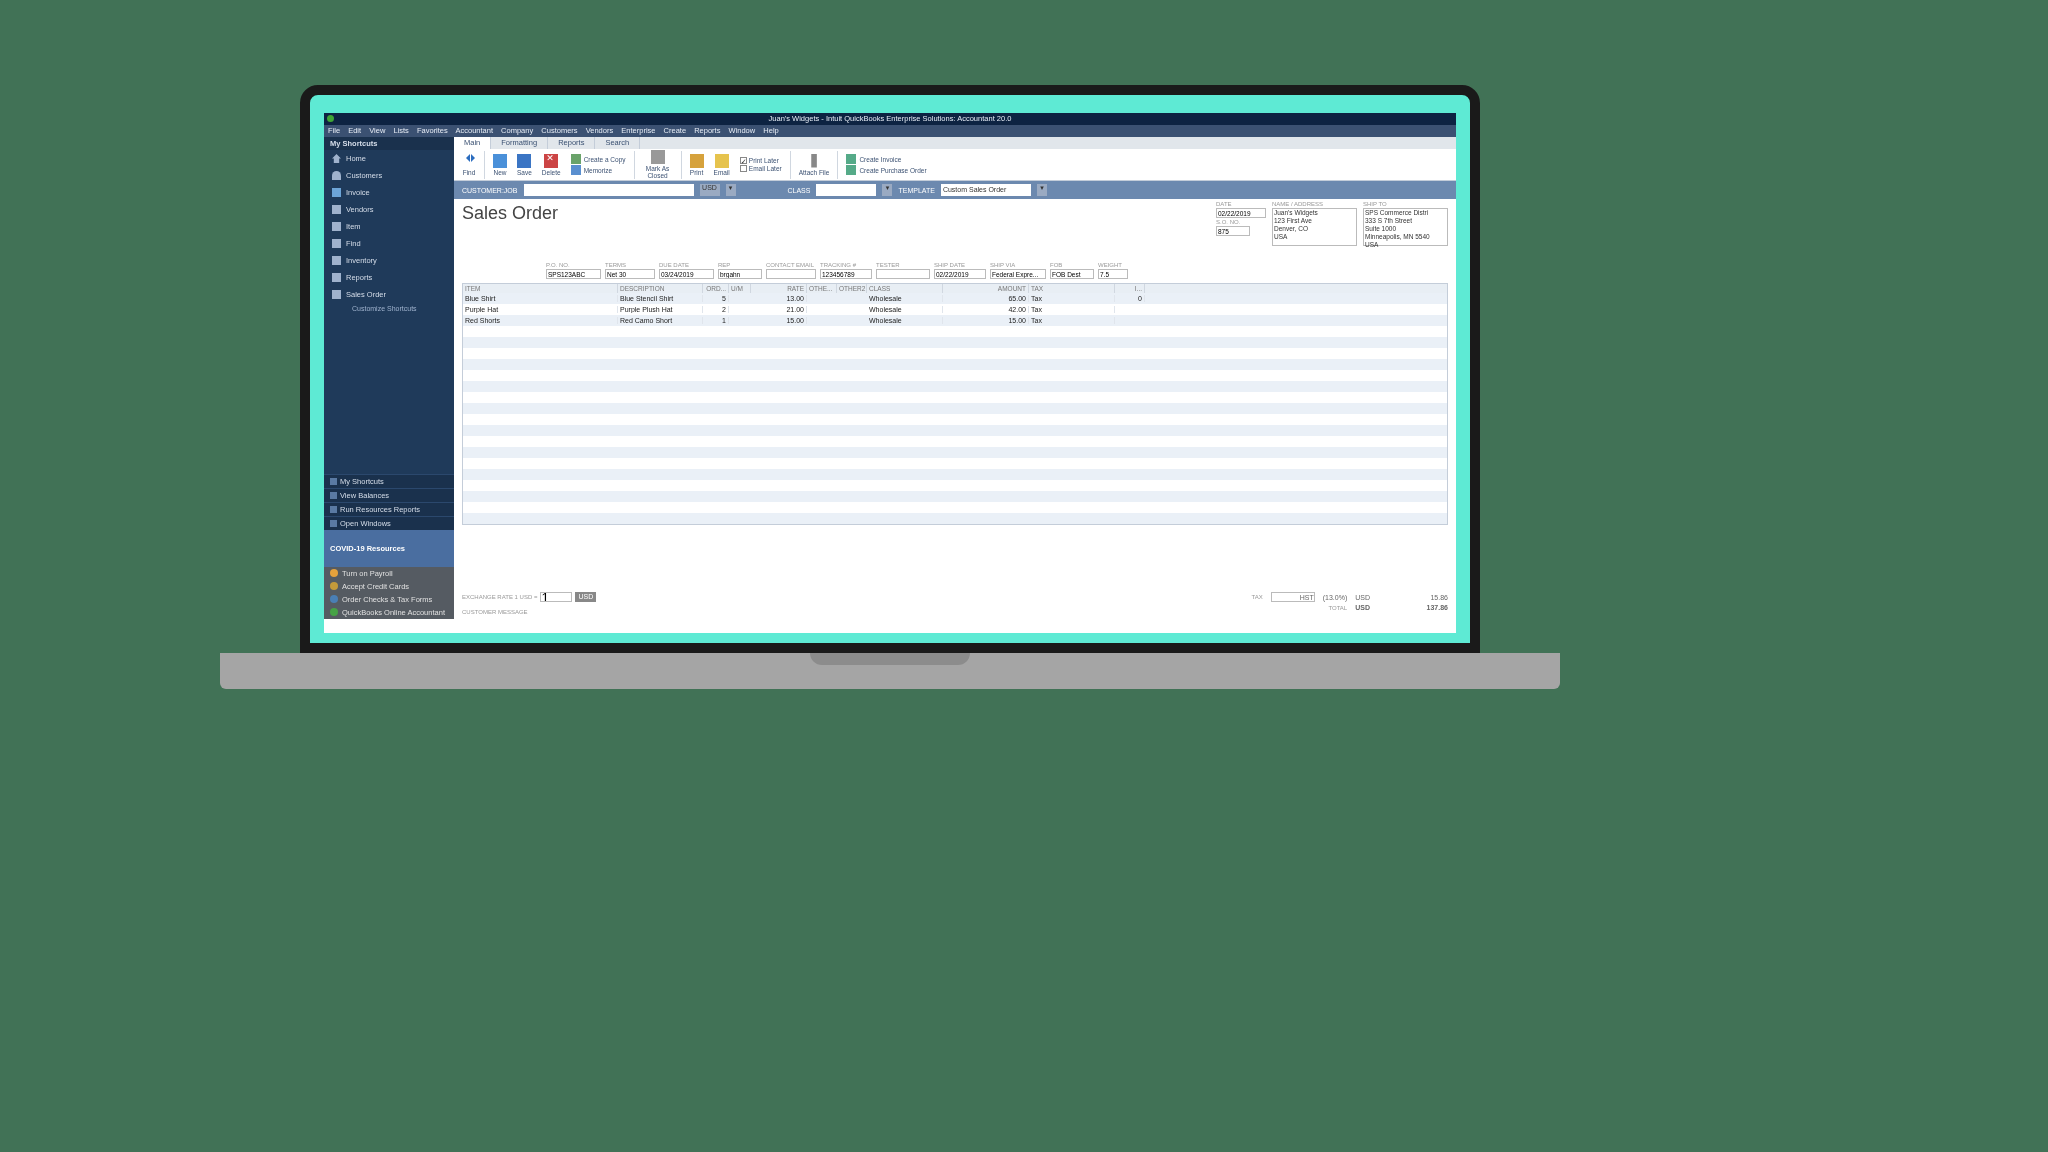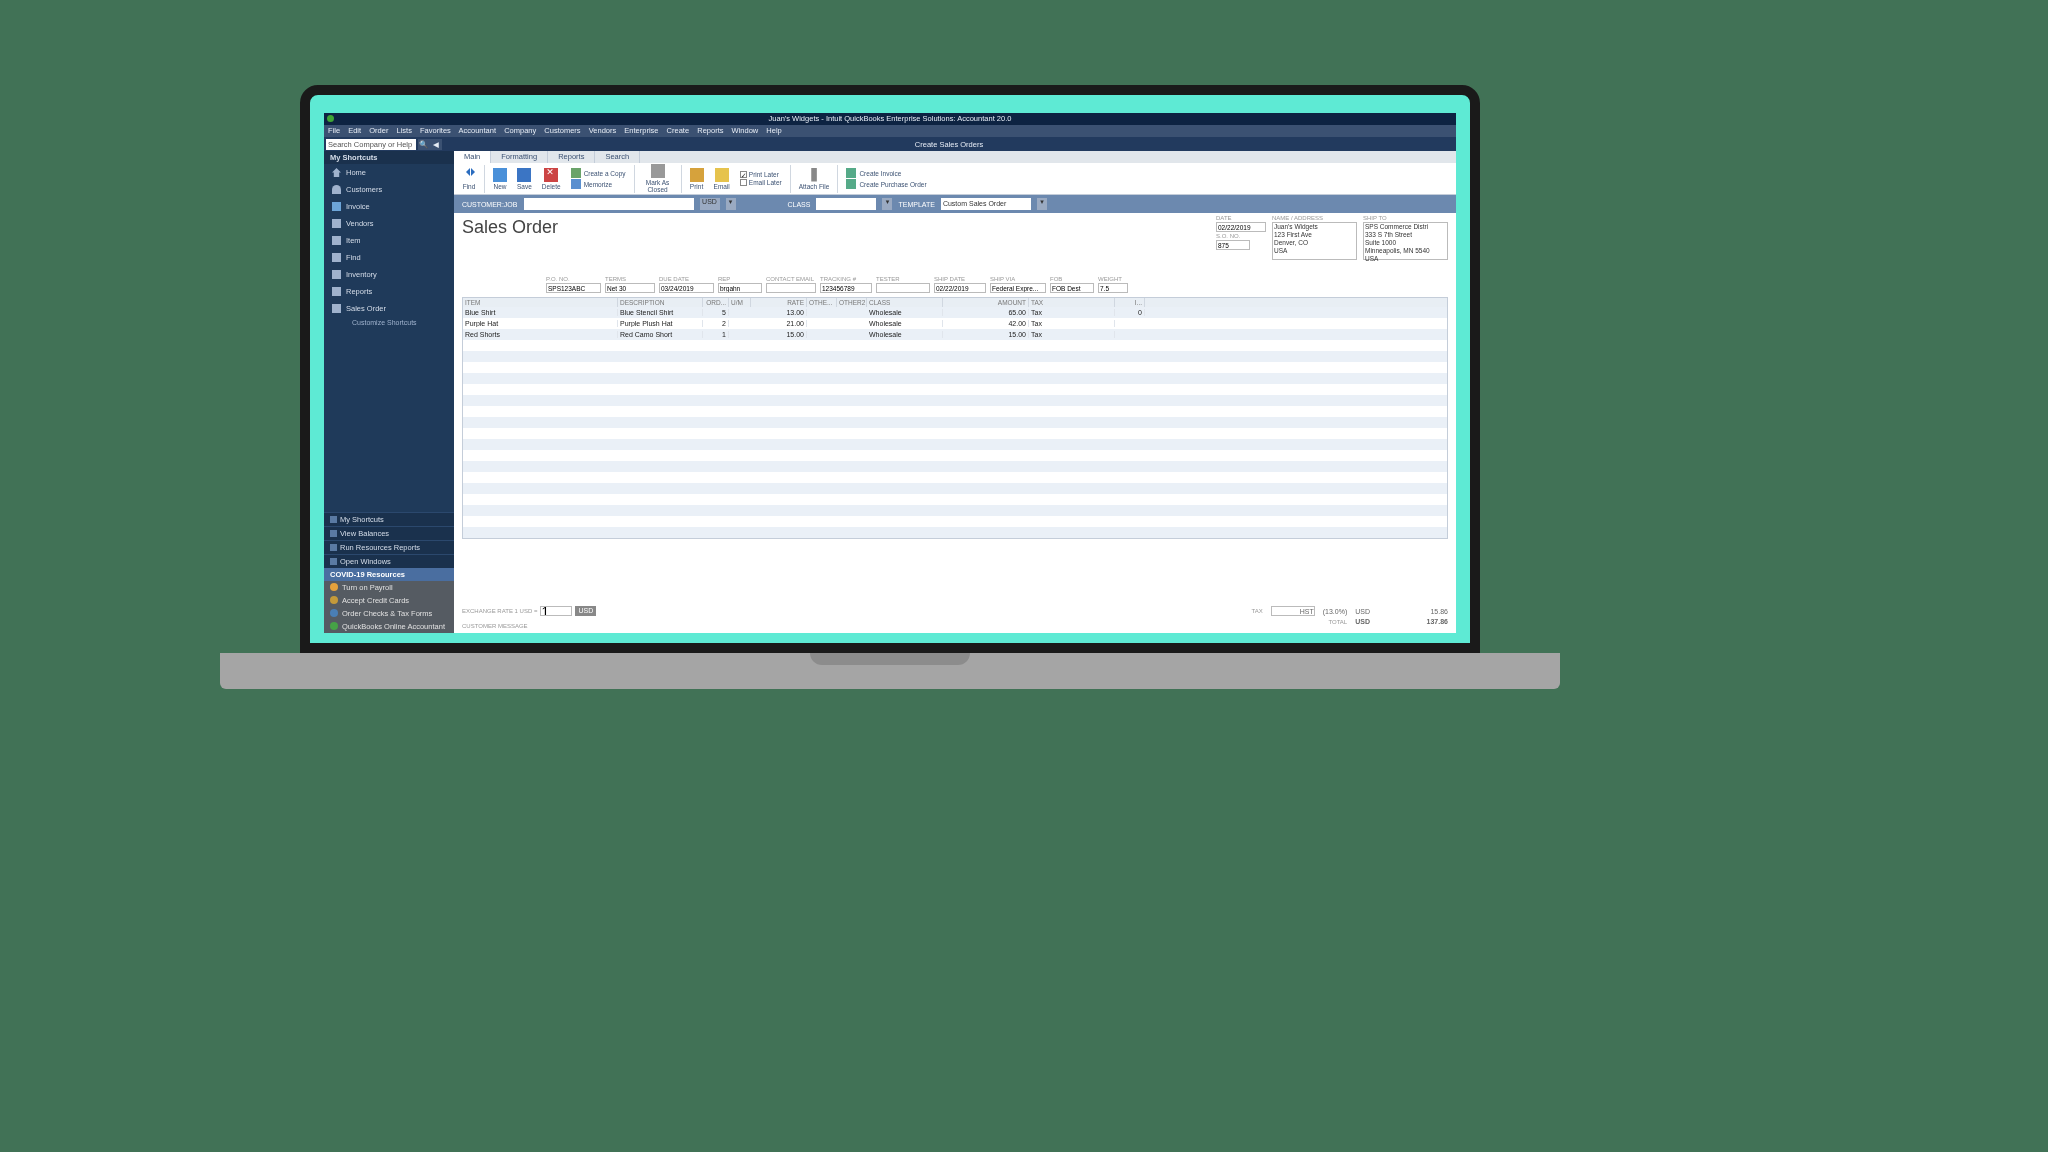--- a/index.html
+++ b/index.html
@@ -20,21 +20,21 @@
   .sb-head { background: #1a314d; padding: 2px 6px; font-weight: bold; font-size: 7.5px; }
   .sb-item { padding: 4px 8px; display: flex; align-items: flex-start; gap: 5px; }
   .sb-item .ic { width: 9px; height: 9px; display: inline-block; background: #9fb2cd; }
   .sb-item.home .ic { clip-path: polygon(50% 0,100% 50%,80% 50%,80% 100%,20% 100%,20% 50%,0 50%); }
   .sb-item.cust .ic { border-radius: 50% 50% 0 0; }
   .sb-item.inv .ic { background: #6da5d8; }
   .sb-link { padding: 2px 6px 2px 28px; color: #9fb2cd; font-size: 7px; }
   .sb-bottom { margin-top: auto; }
   .sb-bottom .row { background: #1a314d; padding: 2px 6px; border-top: 1px solid #2b486d; display:flex;gap:3px;align-items:center;}
   .sb-bottom .row .sq{width:7px;height:7px;background:#5a7aa3;}
-  .covid { background: #4a6ea0; color: #fff; padding: 2px 6px; font-weight: bold; font-size: 7.5px; }
+  .covid { background: #4a6ea0; color: #fff; padding: 14px 6px; font-weight: bold; font-size: 7.5px; }
   .covid-items { background: #555b62; }
   .covid-items .ci { padding: 2px 6px; color: #e0e0e0; display:flex;gap:4px;}
   .covid-items .ci .dot{width:8px;height:8px;border-radius:50%;}
   .main { flex: 1; background: #ededed; display: flex; flex-direction: column; }
   .tabs { background: #e1e6eb; height: 12px; display: flex; font-size: 7.5px; }
   .tabs span { padding: 1px 10px; border-right: 1px solid #c4cdd9; color: #3b5172; }
   .tabs span.on { background: #fff; }
   .ribbon { background: #fff; height: 32px; border-bottom: 1px solid #c4cdd9; display: flex; align-items: center; gap: 2px; padding: 0 4px; font-size: 6.5px; color: #3b5172; }
   .rbtn { display: flex; flex-direction: column; align-items: center; padding: 0 4px; }
   .rbtn .ric { width: 14px; height: 14px; background: #4a90d9; margin-bottom: 1px; }
@@ -92,38 +92,32 @@
 <div class="laptop">
   <div class="bezel">
     <div class="screen">
       <div class="titlebar">
         <span class="dot"></span>
         <span>Juan's Widgets  - Intuit QuickBooks Enterprise Solutions: Accountant 20.0</span>
       </div>
       <div class="menubar">
         <span>File</span>
         <span>Edit</span>
-        <span>Order</span>
+        <span>View</span>
         <span>Lists</span>
         <span>Favorites</span>
         <span>Accountant</span>
         <span>Company</span>
         <span>Customers</span>
         <span>Vendors</span>
         <span>Enterprise</span>
         <span>Create</span>
         <span>Reports</span>
         <span>Window</span>
         <span>Help</span>
-      </div>
-      <div class="topstrip">
-        <div class="searchbox">Search Company or Help</div>
-        <div class="sbtn">🔍</div>
-        <div class="sbtn">◀</div>
-        <div class="ctr">Create Sales Orders</div>
       </div>
       <div class="body">
         <div class="sidebar">
           <div class="sb-head">My Shortcuts</div>
           <div class="sb-item home">
               <span class="ic"></span>
               <span>Home</span>
             </div>
           <div class="sb-item cust">
               <span class="ic"></span>

